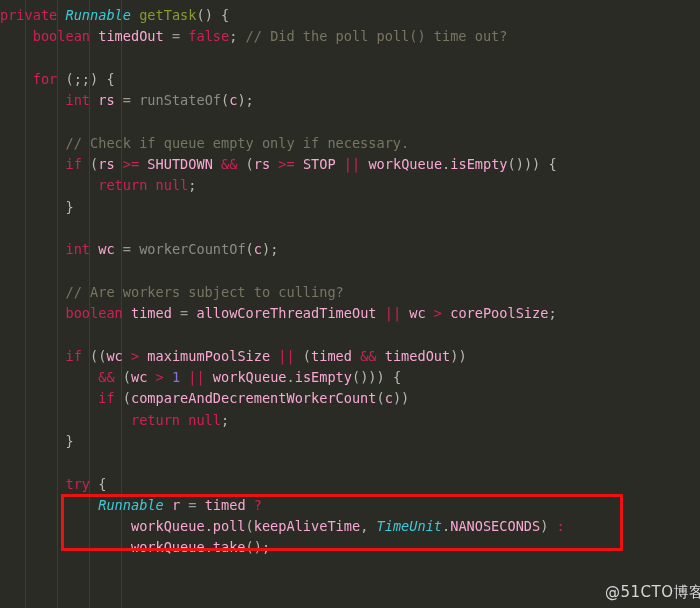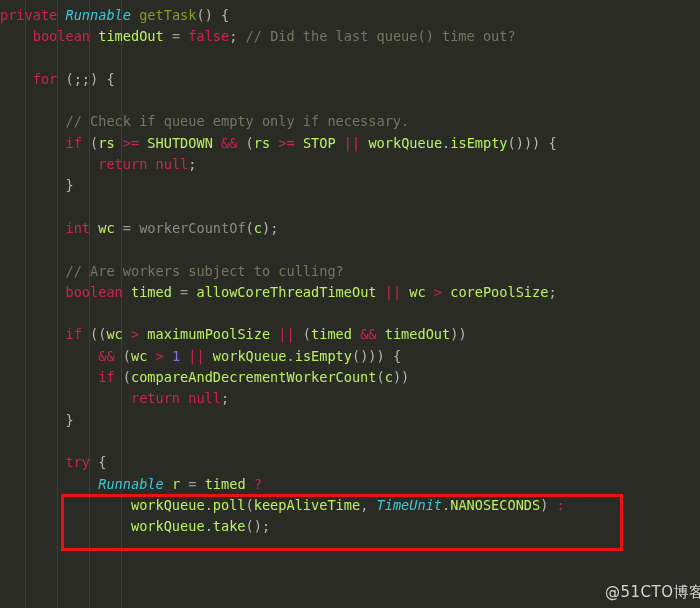--- a/index.html
+++ b/index.html
@@ -42,21 +42,21 @@
     letter-spacing: 0px;
     color: #a9b7c6;
   }
   .line .ind { color: transparent; }
 
   
   .kw      { color: #cc2255; }          
   .cls     { color: #3dc9d6; font-style: italic; }  
   .mdecl   { color: #8a9b2e; }          
   .cmt     { color: #787662; }          
-  .id      { color: #bef264; }          
+  .id      { color: #f9a8d4; }          
   .dim     { color: #8b8c87; }          
   .punct   { color: #b6b8b2; }          
   .op      { color: #9a9b96; }          
   .num     { color: #8f6fd6; }          
   .opred   { color: #cc2255; }          
 
   
   #annotation-box {
     position: absolute;
     border: 3px solid #ee1111;
@@ -81,23 +81,24 @@
 
   <div id="indent-guides">
       <div class="indent-guide" style="left: 25px; background: rgb(61, 61, 55);"></div>
       <div class="indent-guide" style="left: 57px; background: rgb(61, 61, 55);"></div>
       <div class="indent-guide" style="left: 89px; background: rgb(61, 61, 55);"></div>
       <div class="indent-guide" style="left: 121px; background: rgb(61, 61, 55);"></div>
     </div>
 
   <div id="code">
       <div class="line"><span class="kw">private </span><span class="cls">Runnable</span><span class="punct"> </span><span class="mdecl">getTask</span><span class="punct">() {</span></div>
-      <div class="line"><span class="ind">    </span><span class="kw">boolean</span><span class="punct"> </span><span class="id">timedOut</span><span class="punct"> </span><span class="op">=</span><span class="punct"> </span><span class="kw">false</span><span class="punct">;</span><span class="punct"> </span><span class="cmt">// Did the last queue() time out?</span></div>
+      <div class="line"><span class="ind">    </span><span class="kw">boolean</span><span class="punct"> </span><span class="id">timedOut</span><span class="punct"> </span><span class="op">=</span><span class="punct"> </span><span class="kw">false</span><span class="punct">;</span><span class="punct"> </span><span class="cmt">// Did the poll poll() time out?</span></div>
       <div class="line">&nbsp;</div>
       <div class="line"><span class="ind">    </span><span class="kw">for</span><span class="punct"> </span><span class="punct">(;;) {</span></div>
+      <div class="line"><span class="ind">        </span><span class="kw">int</span><span class="punct"> </span><span class="id">rs</span><span class="punct"> </span><span class="op">=</span><span class="punct"> </span><span class="dim">runStateOf</span><span class="punct">(</span><span class="id">c</span><span class="punct">);</span></div>
       <div class="line">&nbsp;</div>
       <div class="line"><span class="ind">        </span><span class="cmt">// Check if queue empty only if necessary.</span></div>
       <div class="line"><span class="ind">        </span><span class="kw">if</span><span class="punct"> (</span><span class="id">rs</span><span class="punct"> </span><span class="opred">&gt;=</span><span class="punct"> </span><span class="id">SHUTDOWN</span><span class="punct"> </span><span class="opred">&amp;&amp;</span><span class="punct"> (</span><span class="id">rs</span><span class="punct"> </span><span class="opred">&gt;=</span><span class="punct"> </span><span class="id">STOP</span><span class="punct"> </span><span class="opred">||</span><span class="punct"> </span><span class="id">workQueue</span><span class="punct">.</span><span class="id">isEmpty</span><span class="punct">())) {</span></div>
       <div class="line"><span class="ind">            </span><span class="kw">return</span><span class="punct"> </span><span class="kw">null</span><span class="punct">;</span></div>
       <div class="line"><span class="ind">        </span><span class="punct">}</span></div>
       <div class="line">&nbsp;</div>
       <div class="line"><span class="ind">        </span><span class="kw">int</span><span class="punct"> </span><span class="id">wc</span><span class="punct"> </span><span class="op">=</span><span class="punct"> </span><span class="dim">workerCountOf</span><span class="punct">(</span><span class="id">c</span><span class="punct">);</span></div>
       <div class="line">&nbsp;</div>
       <div class="line"><span class="ind">        </span><span class="cmt">// Are workers subject to culling?</span></div>
       <div class="line"><span class="ind">        </span><span class="kw">boolean</span><span class="punct"> </span><span class="id">timed</span><span class="punct"> </span><span class="op">=</span><span class="punct"> </span><span class="id">allowCoreThreadTimeOut</span><span class="punct"> </span><span class="opred">||</span><span class="punct"> </span><span class="id">wc</span><span class="punct"> </span><span class="opred">&gt;</span><span class="punct"> </span><span class="id">corePoolSize</span><span class="punct">;</span></div>

